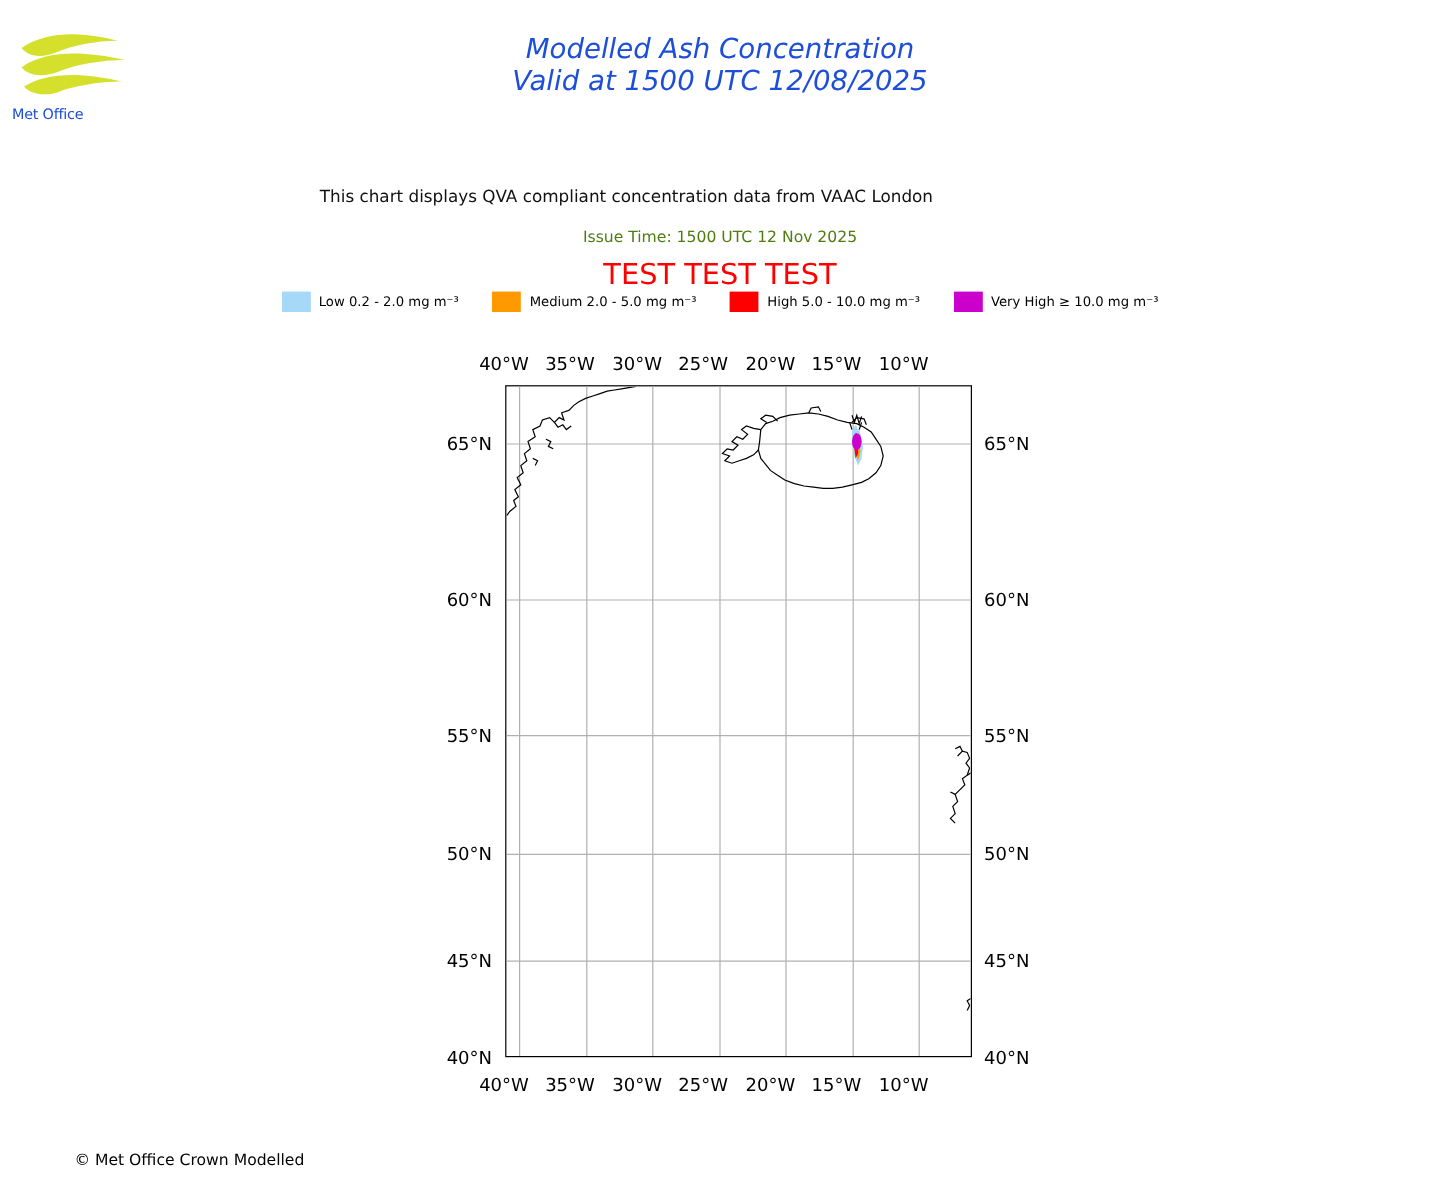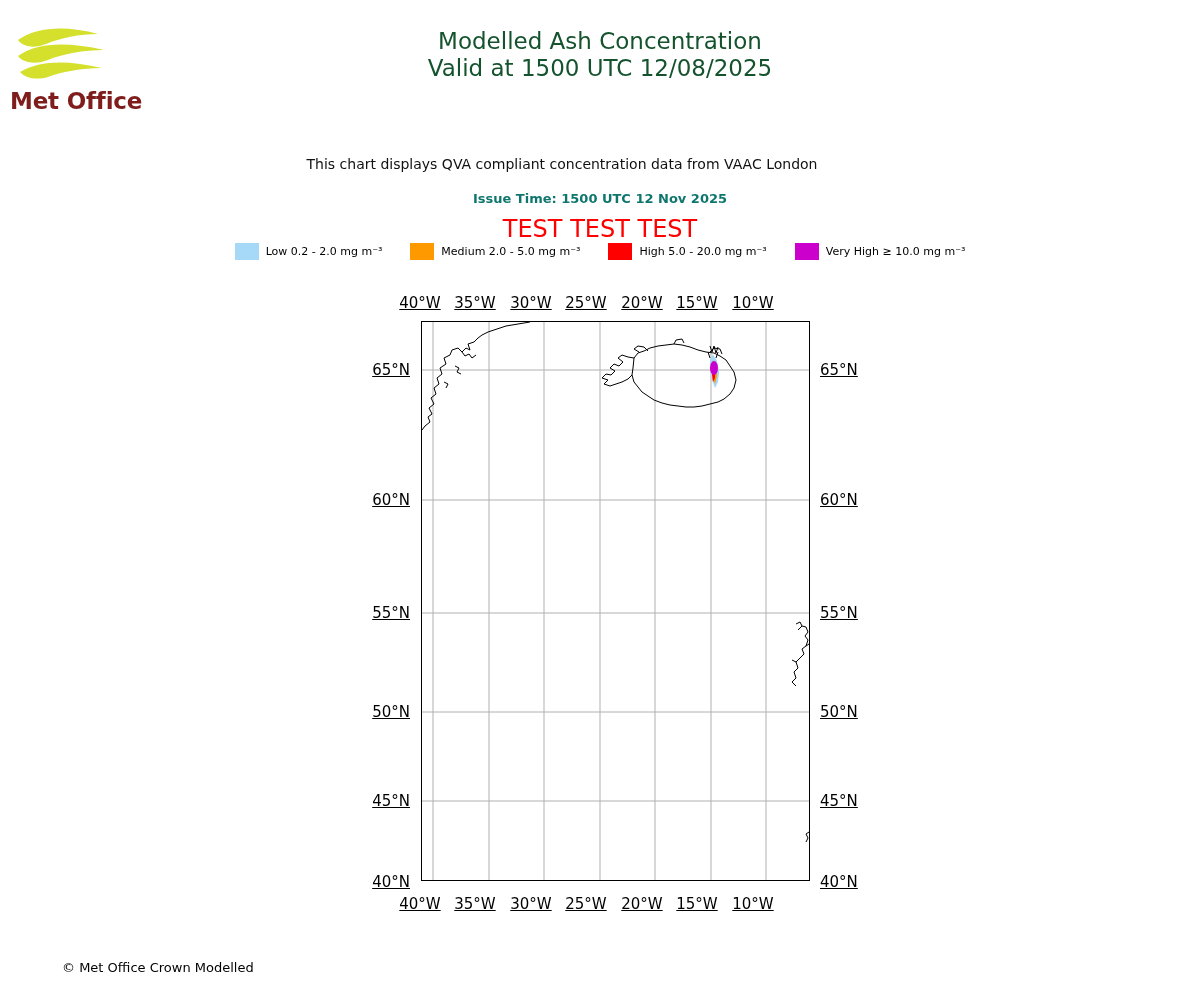--- a/index.html
+++ b/index.html
@@ -22,58 +22,57 @@
     left: 10px;
     top: 22px;
     width: 110px;
     height: 95px;
   }
   .logo svg { display: block; }
   .logo-text {
     position: absolute;
     left: 10px;
     top: 88px;
-    font-size: 23px;
-    font-weight: bold;
+    font-size: 12px;
+    font-weight: normal;
     letter-spacing: -0.2px;
-    color: #7f1d1d;
+    color: #1d4ed8;
   }
 
   
   .titles {
     position: absolute;
     left: 0;
     top: 28px;
     width: 1200px;
     text-align: center;
   }
   .title-line {
     font-size: 23px;
     line-height: 27px;
-    color: #14532d;
+    color: #1d4ed8;
+    font-style: italic;
   }
   .subtitle {
     position: absolute;
     left: 0;
     top: 156px;
     width: 1044px;
     text-align: center;
     font-size: 14px;
     color: #111;
-    padding-left: 40px;
   }
   .issue-time {
     position: absolute;
     left: 0;
     top: 191px;
     width: 1200px;
     text-align: center;
     font-size: 13px;
-    color: #0f766e;
-    font-weight: bold;
+    color: #4d7c0f;
   }
   .test-banner {
     position: absolute;
     left: 0;
     top: 215px;
     width: 1200px;
     text-align: center;
     font-size: 24px;
     color: #ff0000;
   }
@@ -116,21 +115,20 @@
     background: #ffffff;
     overflow: hidden;
   }
   .map-svg { position: absolute; left: 0; top: 0; }
 
   .axis-label {
     position: absolute;
     font-size: 15px;
     color: #000;
     white-space: nowrap;
-    text-decoration: underline;
   }
   .lat-left  { text-align: right; }
   .lat-right { text-align: left; }
 
   .copyright {
     position: absolute;
     left: 62px;
     top: 960px;
     font-size: 13px;
     color: #000;
@@ -160,21 +158,21 @@
   <div class="legend-item">
     <span class="legend-swatch" style="background:#a6d8f7"></span>
     <span class="legend-label">Low 0.2 - 2.0 mg m⁻³</span>
   </div>
   <div class="legend-item">
     <span class="legend-swatch" style="background:#ff9900"></span>
     <span class="legend-label">Medium 2.0 - 5.0 mg m⁻³</span>
   </div>
   <div class="legend-item">
     <span class="legend-swatch" style="background:#ff0000"></span>
-    <span class="legend-label">High 5.0 - 20.0 mg m⁻³</span>
+    <span class="legend-label">High 5.0 - 10.0 mg m⁻³</span>
   </div>
   <div class="legend-item">
     <span class="legend-swatch" style="background:#cc00cc"></span>
     <span class="legend-label">Very High ≥ 10.0 mg m⁻³</span>
   </div>
 </div>
 
 <div class="axis-label" style="left:385px; top:294px; width:70px; text-align:center;">40°W</div>
 <div class="axis-label" style="left:440px; top:294px; width:70px; text-align:center;">35°W</div>
 <div class="axis-label" style="left:496px; top:294px; width:70px; text-align:center;">30°W</div>

